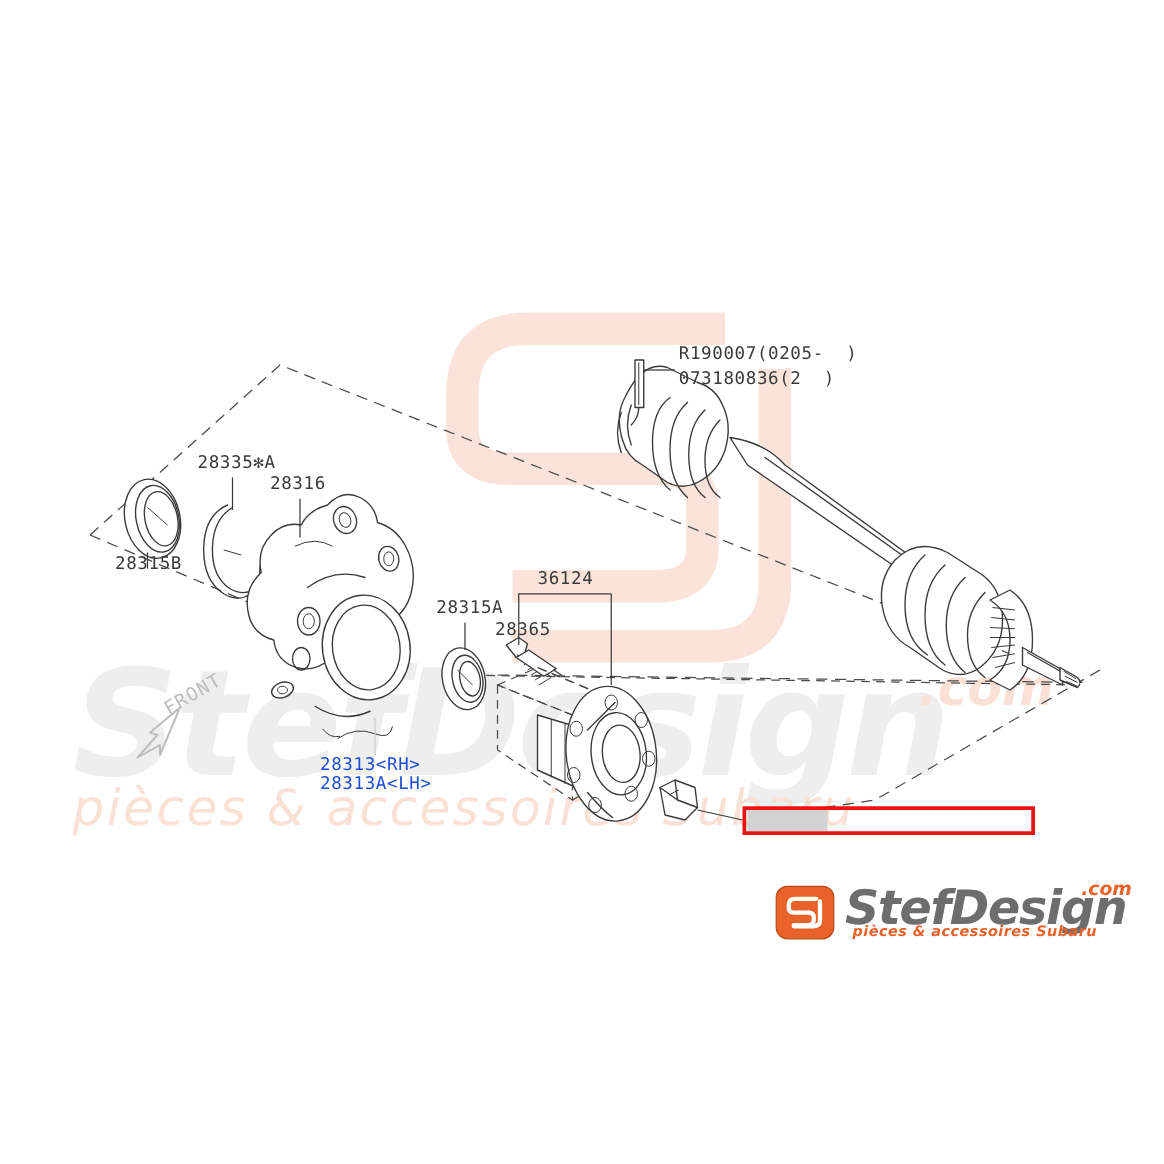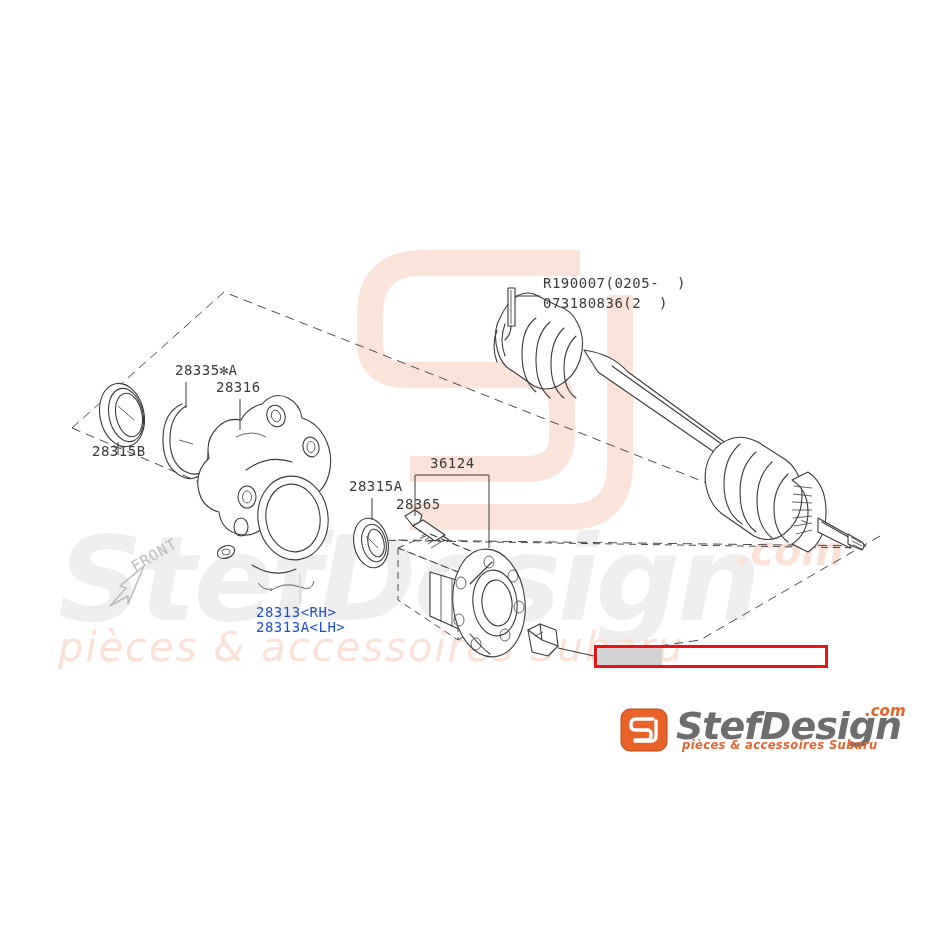--- a/index.html
+++ b/index.html
@@ -20,21 +20,21 @@
 
   
   #art{position:absolute;left:0;top:0;width:931px;height:931px;}
 
   
   .lbl{position:absolute;font-family:"DejaVu Sans Mono","Liberation Mono",monospace;
        font-size:14px;color:#3a3a3a;white-space:pre;letter-spacing:0.5px;}
   .lbl.pale{color:#1d4ed8;}
 
   #lbl-28315B{left:92px;top:443px;}
-  #lbl-28335A{left:158px;top:362px;margin-left:17px;}
+  #lbl-28335A{left:158px;top:362px;}
   #lbl-28316{left:216px;top:379px;}
   #lbl-28315A{left:349px;top:478px;text-align:center;}
   #lbl-28365{left:396px;top:496px;text-align:center;}
   #lbl-28362{left:430px;top:455px;}
   #lbl-28313{left:256px;top:605px;line-height:15px;}
   #lbl-R190007{left:543px;top:275px;}
   #lbl-051906402{left:543px;top:295px;}
   #lbl-28386{left:598px;top:633px;}
 
   

